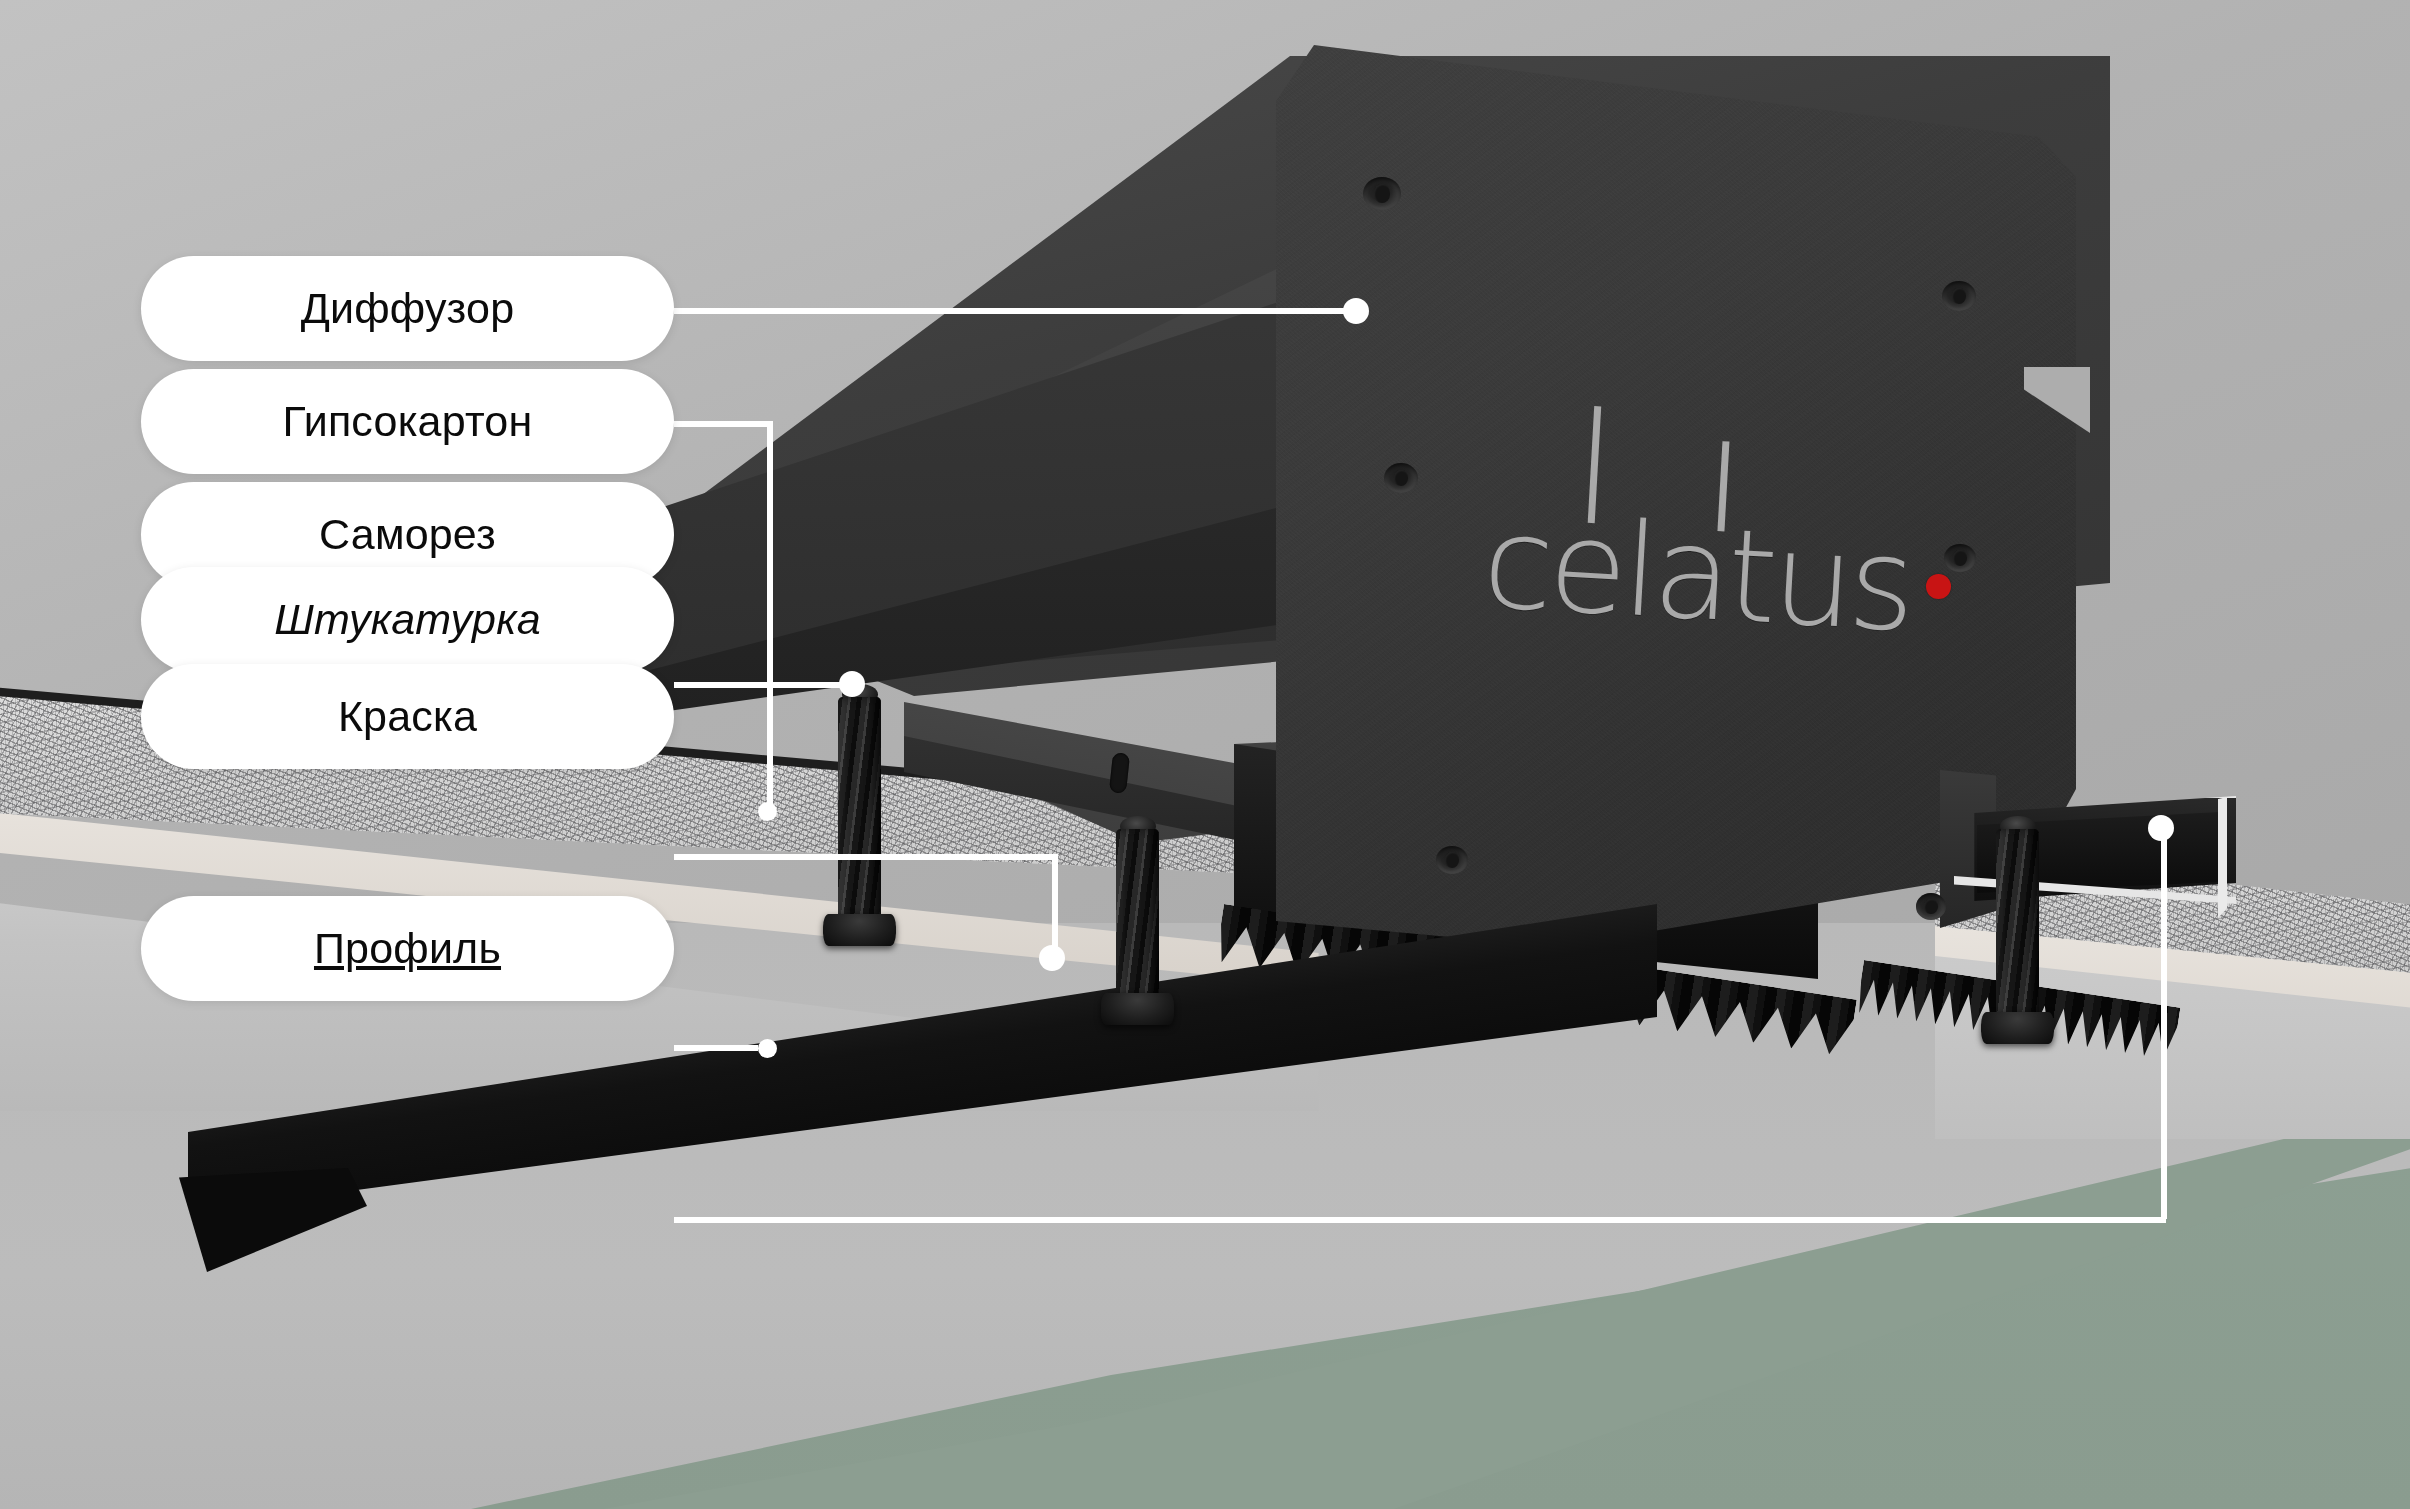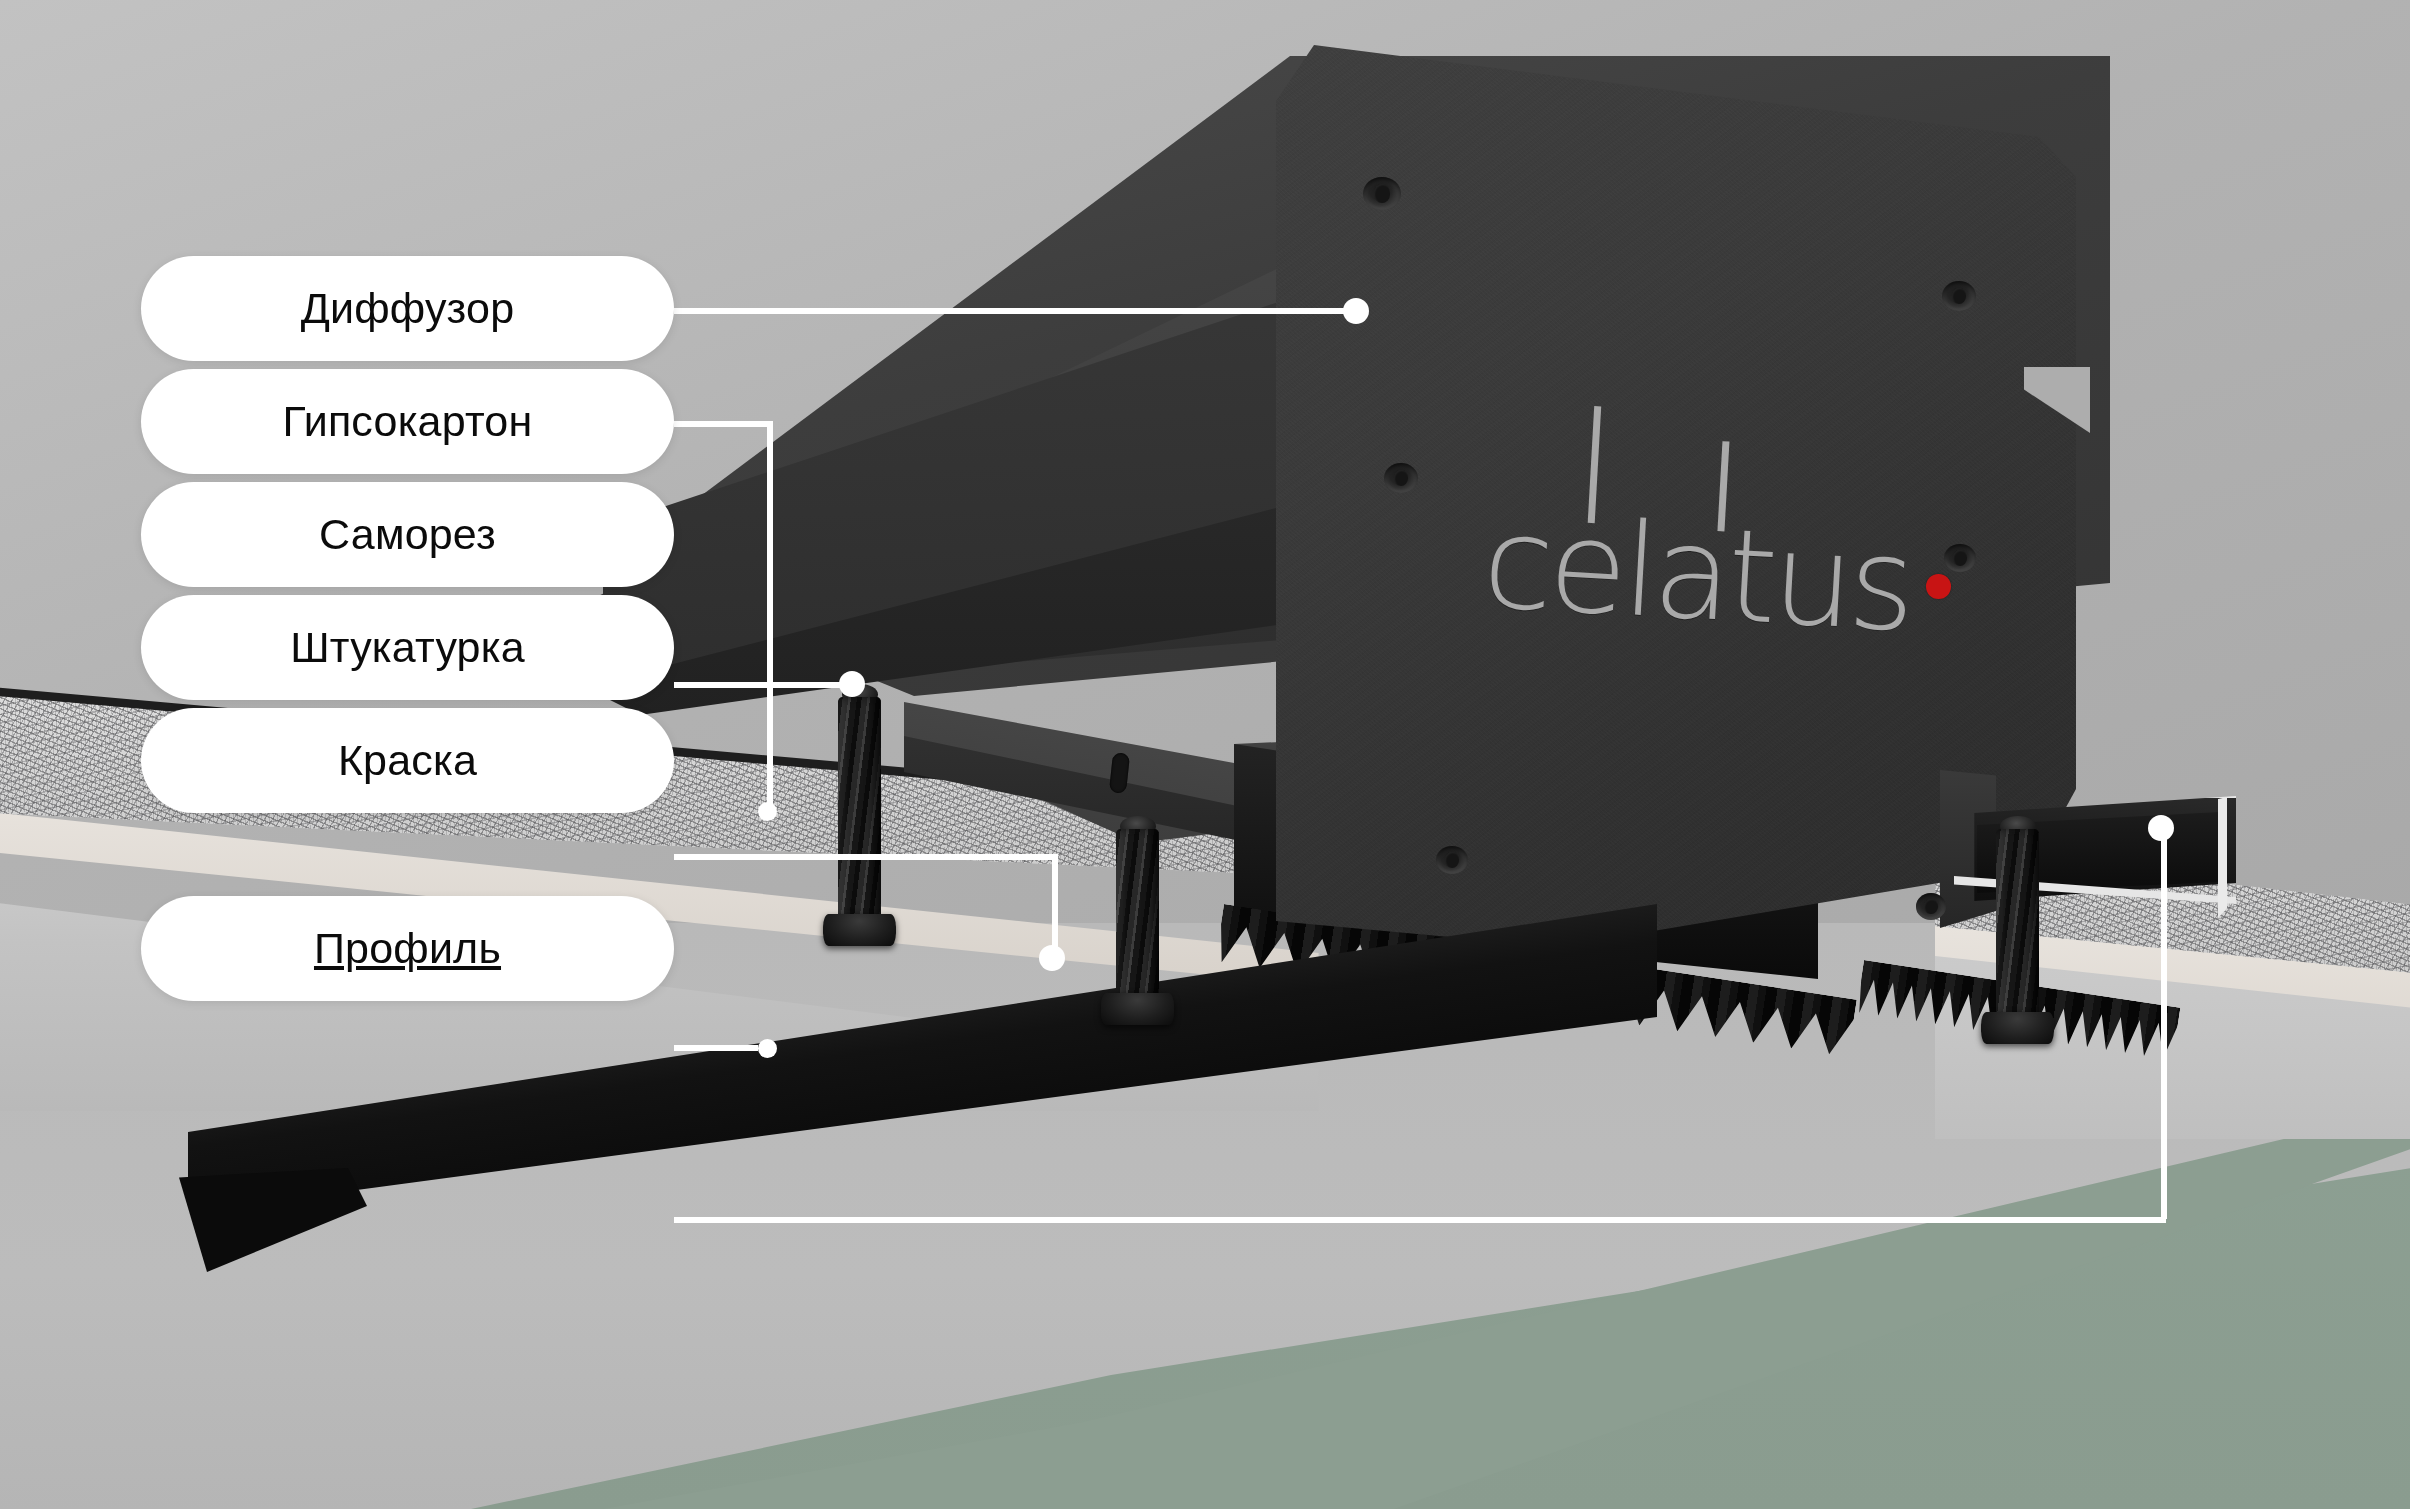--- a/index.html
+++ b/index.html
@@ -294,24 +294,24 @@
   <div id="pills">
       <div class="pill" style="left: 141px; top: 256px; width: 533px;">
         <span>Диффузор</span>
       </div>
       <div class="pill" style="left: 141px; top: 369px; width: 533px;">
         <span>Гипсокартон</span>
       </div>
       <div class="pill" style="left: 141px; top: 482px; width: 533px;">
         <span>Саморез</span>
       </div>
-      <div class="pill" style="left: 141px; top: 595px; width: 533px;">
+      <div class="pill" style="left: 141px; top: 567px; width: 533px; font-style: italic;">
         <span>Штукатурка</span>
       </div>
-      <div class="pill" style="left: 141px; top: 708px; width: 533px;">
+      <div class="pill" style="left: 141px; top: 664px; width: 533px;">
         <span>Краска</span>
       </div>
       <div class="pill" style="left: 141px; top: 896px; width: 533px; text-decoration: underline;">
         <span>Профиль</span>
       </div>
     </div>
 
 </div>
 
 

